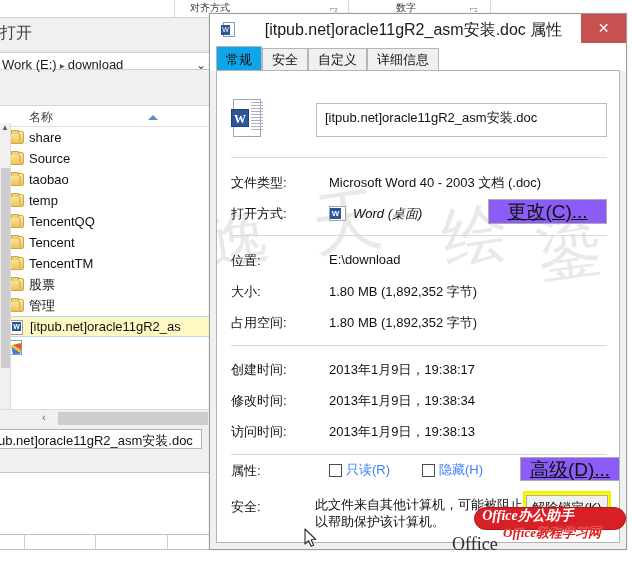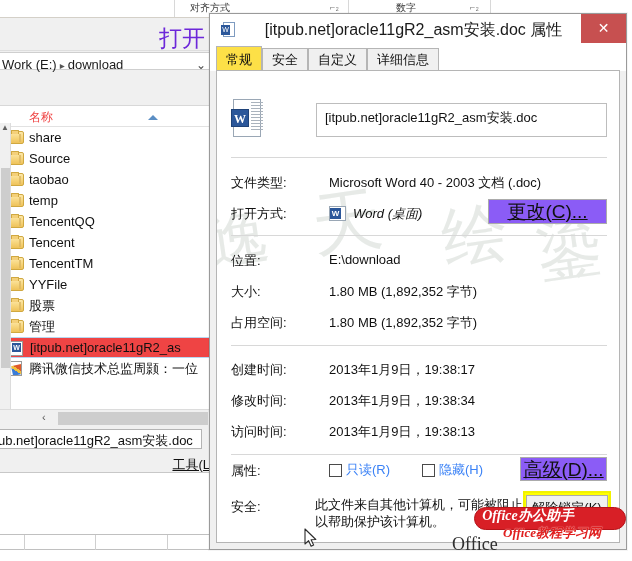--- a/index.html
+++ b/index.html
@@ -16,21 +16,20 @@
     background: #ffffff;
   }
 
   
   .ribbon-strip {
     position: absolute; left: 0; top: 0;
     width: 592px; height: 18px;
     background: #ffffff;
     border-bottom: 1px solid #d4d0c8;
     overflow: hidden;
-    font-family: Liberation Mono, monospace;
   }
   .ribbon-grp {
     position: absolute; top: 1px;
     font-size: 10px; color: #3b3b3b;
     white-space: nowrap;
   }
   .ribbon-sep {
     position: absolute; top: 0px;
     width: 1px; height: 17px; background: #d8d8d8;
   }
@@ -48,22 +47,22 @@
     overflow: hidden;
   }
   .open-title {
     position: absolute; left: 0; top: 0;
     width: 213px; height: 33px;
     background: #f0f0f0;
     border-bottom: 1px solid #dedede;
   }
   .open-title-text {
     position: absolute; left: 0; top: 5px; width: 205px;
-    text-align: right;
-    font-size: 23px; color: #6d28d9;
+    text-align: left;
+    font-size: 16px; color: #404040;
   }
   .open-addrbar {
     position: absolute; left: 0; top: 34px;
     width: 213px; height: 18px;
     background: #ffffff;
     border-top: 1px solid #cfcfcf;
     border-bottom: 1px solid #cfcfcf;
   }
   .addr-text {
     position: absolute; left: 2px; top: 4px;
@@ -84,38 +83,38 @@
     background: #ffffff;
     border-top: 1px solid #d8d8d8;
   }
   .colhdr {
     position: absolute; left: 0; top: 0;
     width: 213px; height: 21px;
     background: #ffffff; border-bottom: 1px solid #e2e2e2;
   }
   .colhdr-label {
     position: absolute; left: 29px; top: 3px;
-    font-size: 12px; color: #ef4444;
+    font-size: 12px; color: #404040;
   }
   .colhdr-caret {
     position: absolute; left: 148px; top: 9px;
     width: 0; height: 0;
     border-left: 5px solid transparent;
     border-right: 5px solid transparent;
     border-bottom: 5px solid #5b8ec4;
   }
   .flist { position: absolute; left: 0; top: 21px; width: 213px; }
   .frow {
     position: relative; height: 21px; padding-left: 29px;
     display: flex; align-items: center;
     font-size: 13px; color: #111;
     white-space: nowrap;
   }
   .frow.selected {
-    background: #ef4444;
+    background: #fef9c3;
     border: 1px solid #b8d6f0;
     height: 21px;
   }
   .fico { position: absolute; left: 9px; top: 3px; width: 15px; height: 15px; }
   .folder-ico {
     width: 15px; height: 13px; margin-top: 1px;
     background: linear-gradient(180deg,#fde8a8 0%,#f6d47a 55%,#eec25a 100%);
     border: 1px solid #d0a840; border-radius: 1px 2px 2px 1px;
     position: relative;
   }
@@ -263,21 +262,21 @@
   .tab {
     position: absolute; top: 2px; height: 23px;
     padding: 0 9px;
     font-size: 13px; color: #111;
     line-height: 22px;
     background: #f0f0f0;
     border: 1px solid #b5b5b5;
     cursor: pointer; white-space: nowrap;
   }
   .tab.active {
-    background: #fde047;
+    background: #0ea5e9;
     border-bottom: 1px solid #ffffff;
     top: 0px; height: 25px; line-height: 25px;
   }
 
   .prop-page {
     position: absolute; left: 6px; top: 56px;
     width: 404px; height: 473px;
     background: #ffffff;
     border: 1px solid #b5b5b5;
     overflow: hidden;
@@ -492,67 +491,57 @@
           <div class="frow">
             <div class="fico">
               <div class="folder-ico"></div>
             </div>
             <span>TencentTM</span>
           </div>
           <div class="frow">
             <div class="fico">
               <div class="folder-ico"></div>
             </div>
-            <span>YYFile</span>
-          </div>
-          <div class="frow">
-            <div class="fico">
-              <div class="folder-ico"></div>
-            </div>
             <span>股票</span>
           </div>
           <div class="frow">
             <div class="fico">
               <div class="folder-ico"></div>
             </div>
             <span>管理</span>
           </div>
           <div class="frow selected">
             <div class="fico">
               <div class="word-ico-sm"></div>
             </div>
             <span>[itpub.net]oracle11gR2_as</span>
           </div>
           <div class="frow">
             <div class="fico">
               <div class="txt-ico-sm"></div>
             </div>
-            <span>腾讯微信技术总监周颢：一位</span>
           </div>
         </div>
     </div>
 
     <div class="vscroll-outer">
       <div class="vs-arrow-top" style="top:0px;">▲</div>
       <div class="vscroll-thumb"></div>
       <div class="vs-arrow-bot" style="top:288px;">▼</div>
     </div>
 
     <div class="open-hscroll">
       <div class="hs-left">‹</div>
       <div class="hs-thumb"></div>
     </div>
 
     <div class="fname-row">
       <div class="fname-input">ub.net]oracle11gR2_asm安装.doc</div>
     </div>
 
-    <div class="tools-row">
-      <div class="tools-link">工具(L</div>
-    </div>
 
     <div class="open-body-bottom"></div>
   </div>
 
   <div class="sheet-white"></div>
   <div class="sheet-grid">
     <div class="sgcell" style="left:0px;width:25px;"></div>
     <div class="sgcell" style="left:25px;width:71px;"></div>
     <div class="sgcell" style="left:96px;width:72px;"></div>
     <div class="sgcell" style="left:168px;width:45px;"></div>
@@ -657,21 +646,21 @@
         <span class="flabel">属性:</span>
       </div>
       <div class="cb-wrap" style="left:112px; top:390px;">
         <span class="cbox"></span>
         <span>只读(R)</span>
       </div>
       <div class="cb-wrap" style="left:205px; top:390px;">
         <span class="cbox"></span>
         <span>隐藏(H)</span>
       </div>
-      <div class="btn" style="left:303px; top:386px; width:87px; height:24px; line-height:23px;">高级(D)...</div>
+      <div class="btn" style="left:303px; top:386px; width:100px; height:24px; line-height:23px;">高级(D)...</div>
 
       <div class="frow2" style="top:427px;">
         <span class="flabel">安全:</span>
       </div>
       <div class="sec-text" style="top:425px;">此文件来自其他计算机，可能被阻止以帮助保护该计算机。</div>
 
       <div class="hl-box" style="left:306px; top:420px; width:88px; height:30px;"></div>
       <div class="unlock-btn" style="left:309px; top:424px; width:82px; height:23px;">解除锁定(K)</div>
 
       <svg class="hand-cursor" style="left:316px; top:432px;" viewBox="0 0 26 32">

